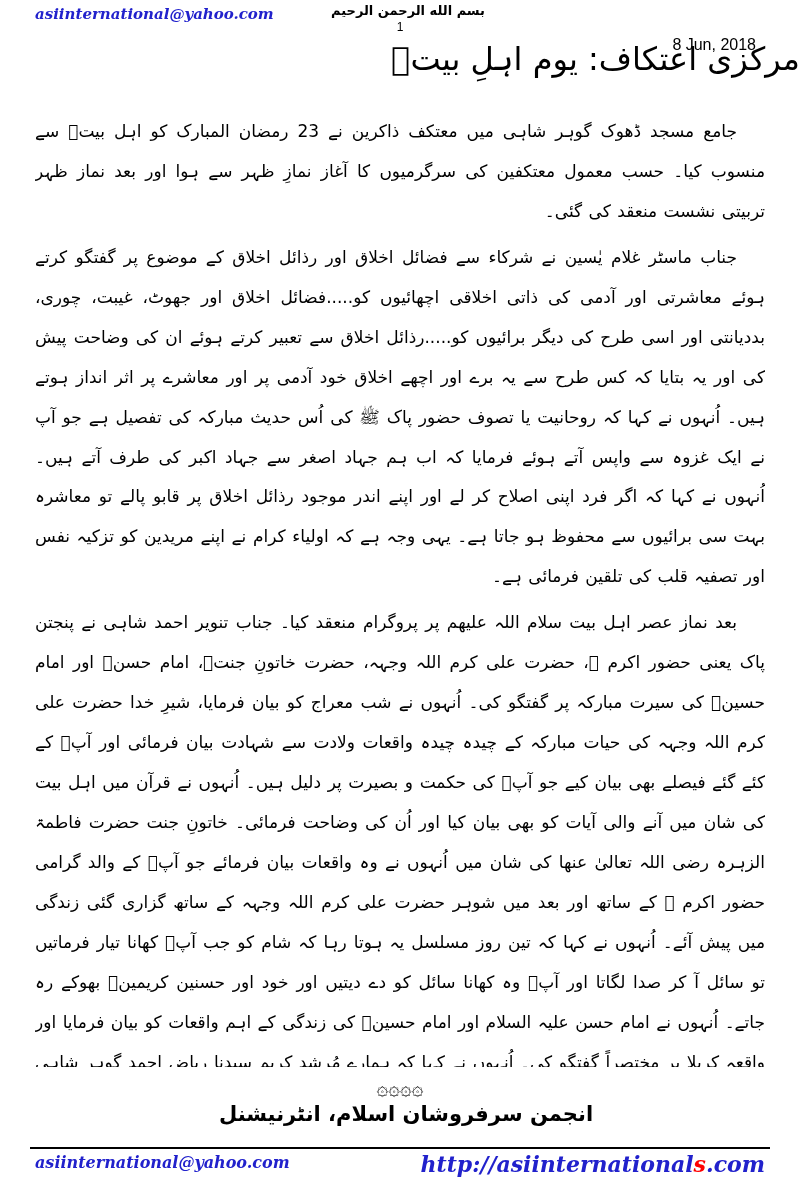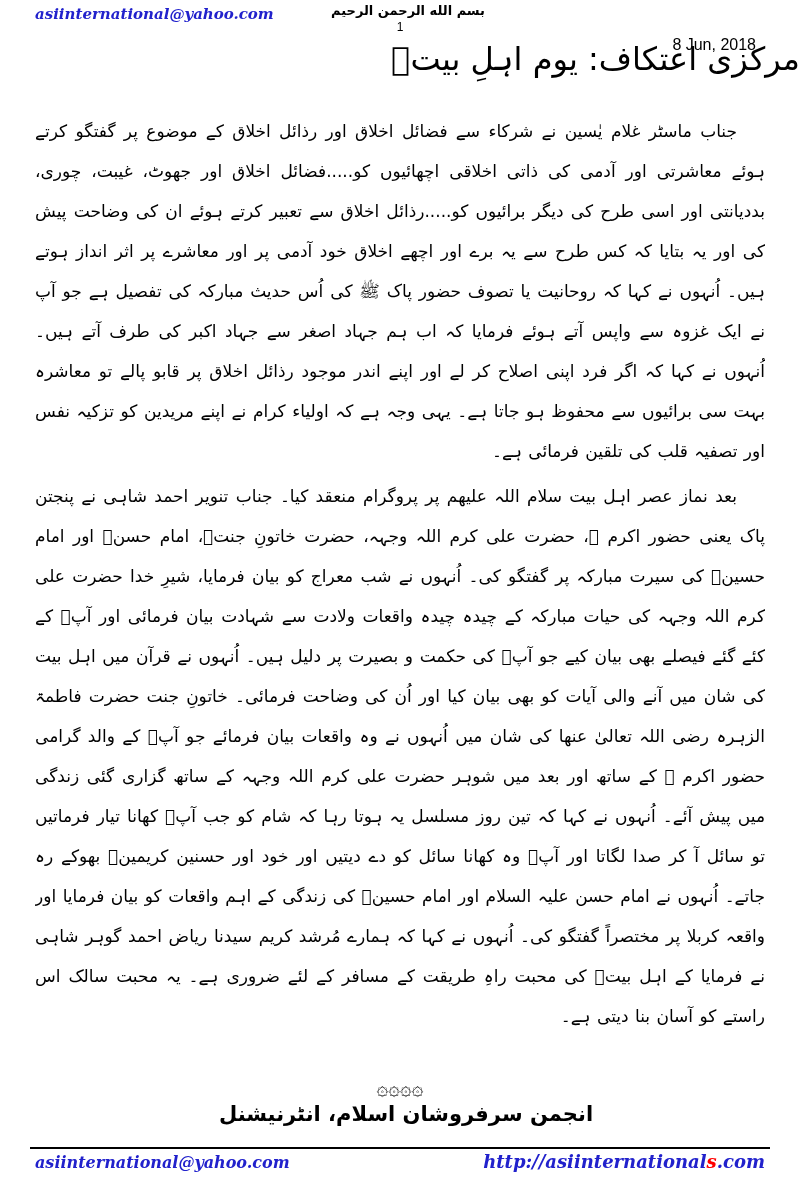--- a/index.html
+++ b/index.html
@@ -78,41 +78,42 @@
     position: absolute; left: 35px; top: 1153px;
     font-family: "DejaVu Serif", serif;
     font-style: italic; font-weight: bold;
     font-size: 16px; color: #2121cc;
     text-decoration: none;
   }
   .ftr-url {
     position: absolute; right: 35px; top: 1151px;
     font-family: "DejaVu Serif", serif;
     font-style: italic; font-weight: bold;
-    font-size: 18px; color: #2121cc;
+    font-size: 22px; color: #2121cc;
     text-decoration: none;
   }
   .ftr-url .red-s { color: #ff0000; }
 </style>
 </head>
 <body>
 
 <div class="page">
 
   <a class="hdr-email" href="#">asiinternational@yahoo.com</a>
 
   <div class="bismillah">بسم الله الرحمن الرحيم</div>
 
   <div class="page-num">1</div>
 
   <div class="date">8 Jun, 2018</div>
 
   <div class="doc-title">مرکزی اعتکاف: یوم اہلِ بیتؑ</div>
 
   <div class="content">
+    <p class="para">جامع مسجد ڈھوک گوہر شاہی میں معتکف ذاکرین نے 23 رمضان المبارک کو اہل بیتؑ سے منسوب کیا۔ حسب معمول معتکفین کی سرگرمیوں کا آغاز نمازِ ظہر سے ہوا اور بعد نماز ظہر تربیتی نشست منعقد کی گئی۔</p>
     <p class="para">جناب ماسٹر غلام یٰسین نے شرکاء سے فضائل اخلاق اور رذائل اخلاق کے موضوع پر گفتگو کرتے ہوئے معاشرتی اور آدمی کی ذاتی اخلاقی اچھائیوں کو.....فضائل اخلاق اور جھوٹ، غیبت، چوری، بددیانتی اور اسی طرح کی دیگر برائیوں کو.....رذائل اخلاق سے تعبیر کرتے ہوئے ان کی وضاحت پیش کی اور یہ بتایا کہ کس طرح سے یہ برے اور اچھے اخلاق خود آدمی پر اور معاشرے پر اثر انداز ہوتے ہیں۔ اُنہوں نے کہا کہ روحانیت یا تصوف حضور پاک ﷺ کی اُس حدیث مبارکہ کی تفصیل ہے جو آپ نے ایک غزوہ سے واپس آتے ہوئے فرمایا کہ اب ہم جہاد اصغر سے جہاد اکبر کی طرف آتے ہیں۔ اُنہوں نے کہا کہ اگر فرد اپنی اصلاح کر لے اور اپنے اندر موجود رذائل اخلاق پر قابو پالے تو معاشرہ بہت سی برائیوں سے محفوظ ہو جاتا ہے۔ یہی وجہ ہے کہ اولیاء کرام نے اپنے مریدین کو تزکیہ نفس اور تصفیہ قلب کی تلقین فرمائی ہے۔</p>
     <p class="para">بعد نماز عصر اہل بیت سلام اللہ علیھم پر پروگرام منعقد کیا۔ جناب تنویر احمد شاہی نے پنجتن پاک یعنی حضور اکرم ﷺ، حضرت علی کرم اللہ وجہہ، حضرت خاتونِ جنتؑ، امام حسنؑ اور امام حسینؑ کی سیرت مبارکہ پر گفتگو کی۔ اُنہوں نے شب معراج کو بیان فرمایا، شیرِ خدا حضرت علی کرم اللہ وجہہ کی حیات مبارکہ کے چیدہ چیدہ واقعات ولادت سے شہادت بیان فرمائی اور آپؑ کے کئے گئے فیصلے بھی بیان کیے جو آپؑ کی حکمت و بصیرت پر دلیل ہیں۔ اُنہوں نے قرآن میں اہل بیت کی شان میں آنے والی آیات کو بھی بیان کیا اور اُن کی وضاحت فرمائی۔ خاتونِ جنت حضرت فاطمۃ الزہرہ رضی اللہ تعالیٰ عنھا کی شان میں اُنہوں نے وہ واقعات بیان فرمائے جو آپؑ کے والد گرامی حضور اکرم ﷺ کے ساتھ اور بعد میں شوہر حضرت علی کرم اللہ وجہہ کے ساتھ گزاری گئی زندگی میں پیش آئے۔ اُنہوں نے کہا کہ تین روز مسلسل یہ ہوتا رہا کہ شام کو جب آپؑ کھانا تیار فرماتیں تو سائل آ کر صدا لگاتا اور آپؑ وہ کھانا سائل کو دے دیتیں اور خود اور حسنین کریمینؑ بھوکے رہ جاتے۔ اُنہوں نے امام حسن علیہ السلام اور امام حسینؑ کی زندگی کے اہم واقعات کو بیان فرمایا اور واقعہ کربلا پر مختصراً گفتگو کی۔ اُنہوں نے کہا کہ ہمارے مُرشد کریم سیدنا ریاض احمد گوہر شاہی نے فرمایا کے اہل بیتؑ کی محبت راہِ طریقت کے مسافر کے لئے ضروری ہے۔ یہ محبت سالک اس راستے کو آسان بنا دیتی ہے۔</p>
 
   </div>
 
   <div class="ornaments">۞۞۞۞</div>
 
   <div class="org-name">انجمن سرفروشان اسلام، انٹرنیشنل</div>
 
   <div class="footer-rule"></div>

